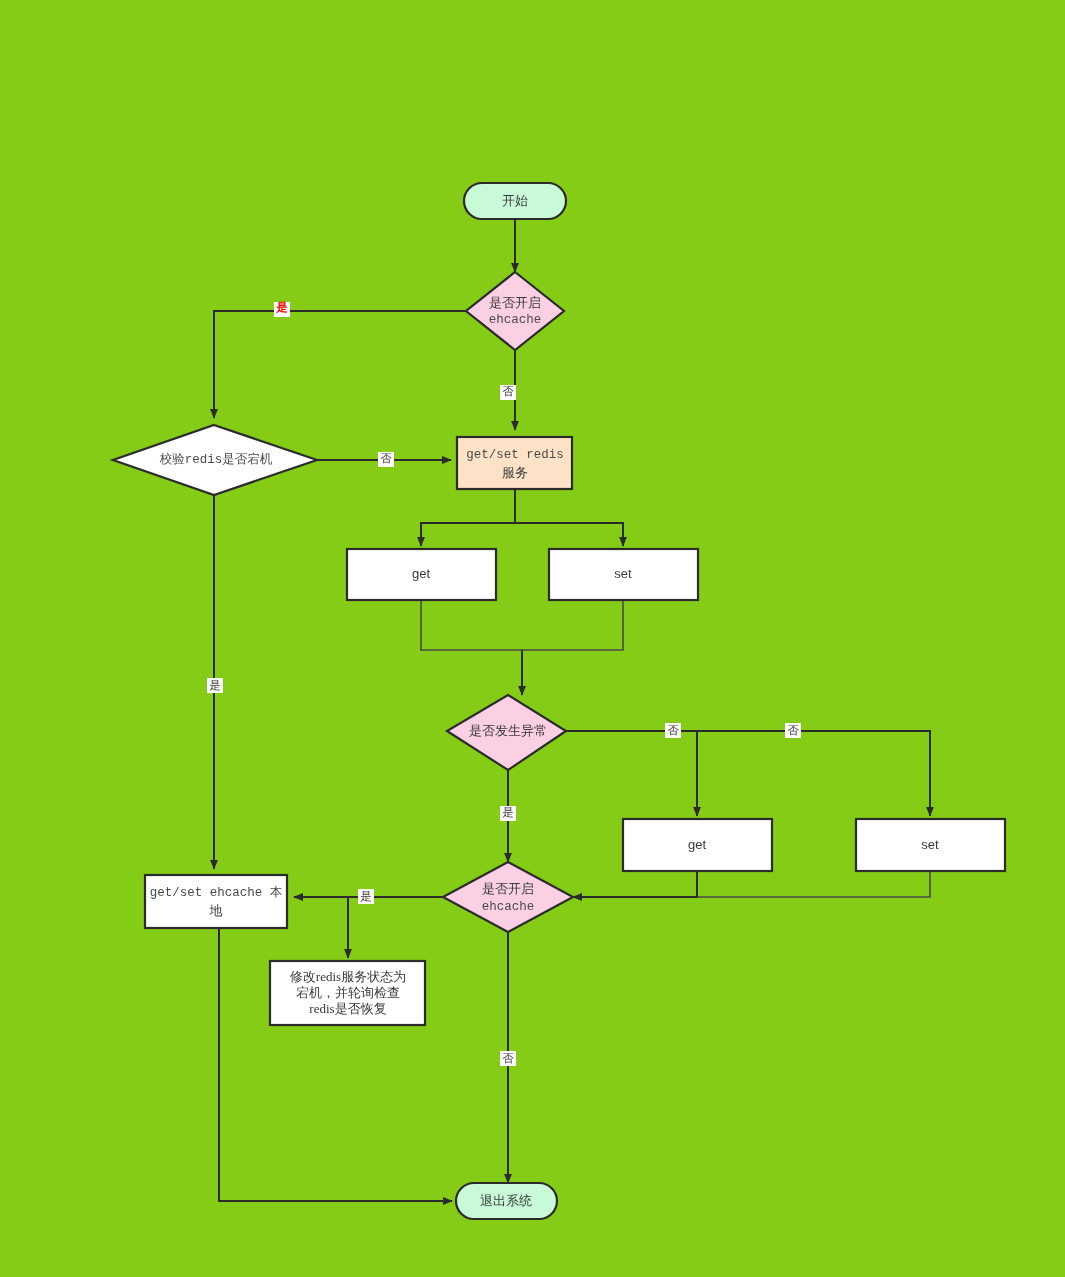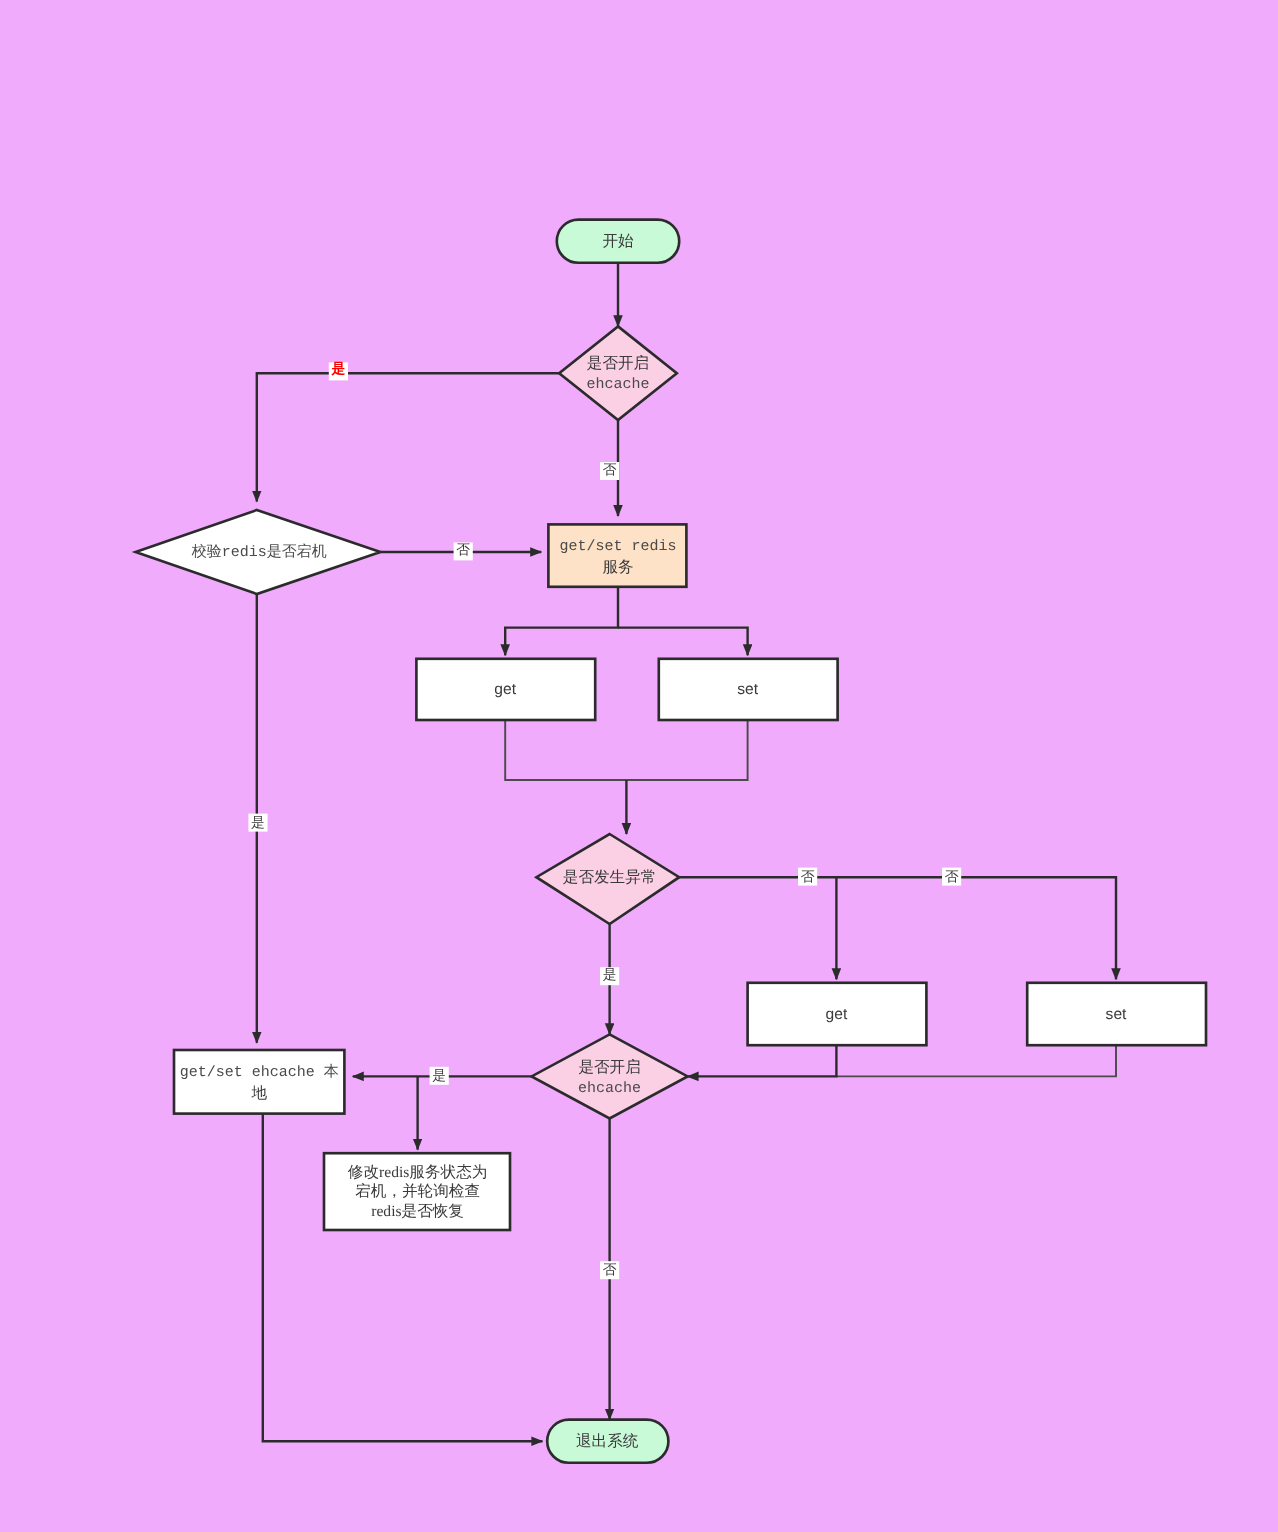--- a/index.html
+++ b/index.html
@@ -8,21 +8,21 @@
     padding: 0;
     background: #ffffff;
   }
   body {
     font-family: "Liberation Serif", "DejaVu Serif", serif;
   }
   #flow-root {
     position: relative;
     width: 1065px;
     height: 1277px;
-    background: #f0abfc;
+    background: #84cc16;
     overflow: hidden;
   }
   #flow-svg {
     position: absolute;
     left: 0;
     top: 0;
     width: 1065px;
     height: 1277px;
   }
   .node-label {

